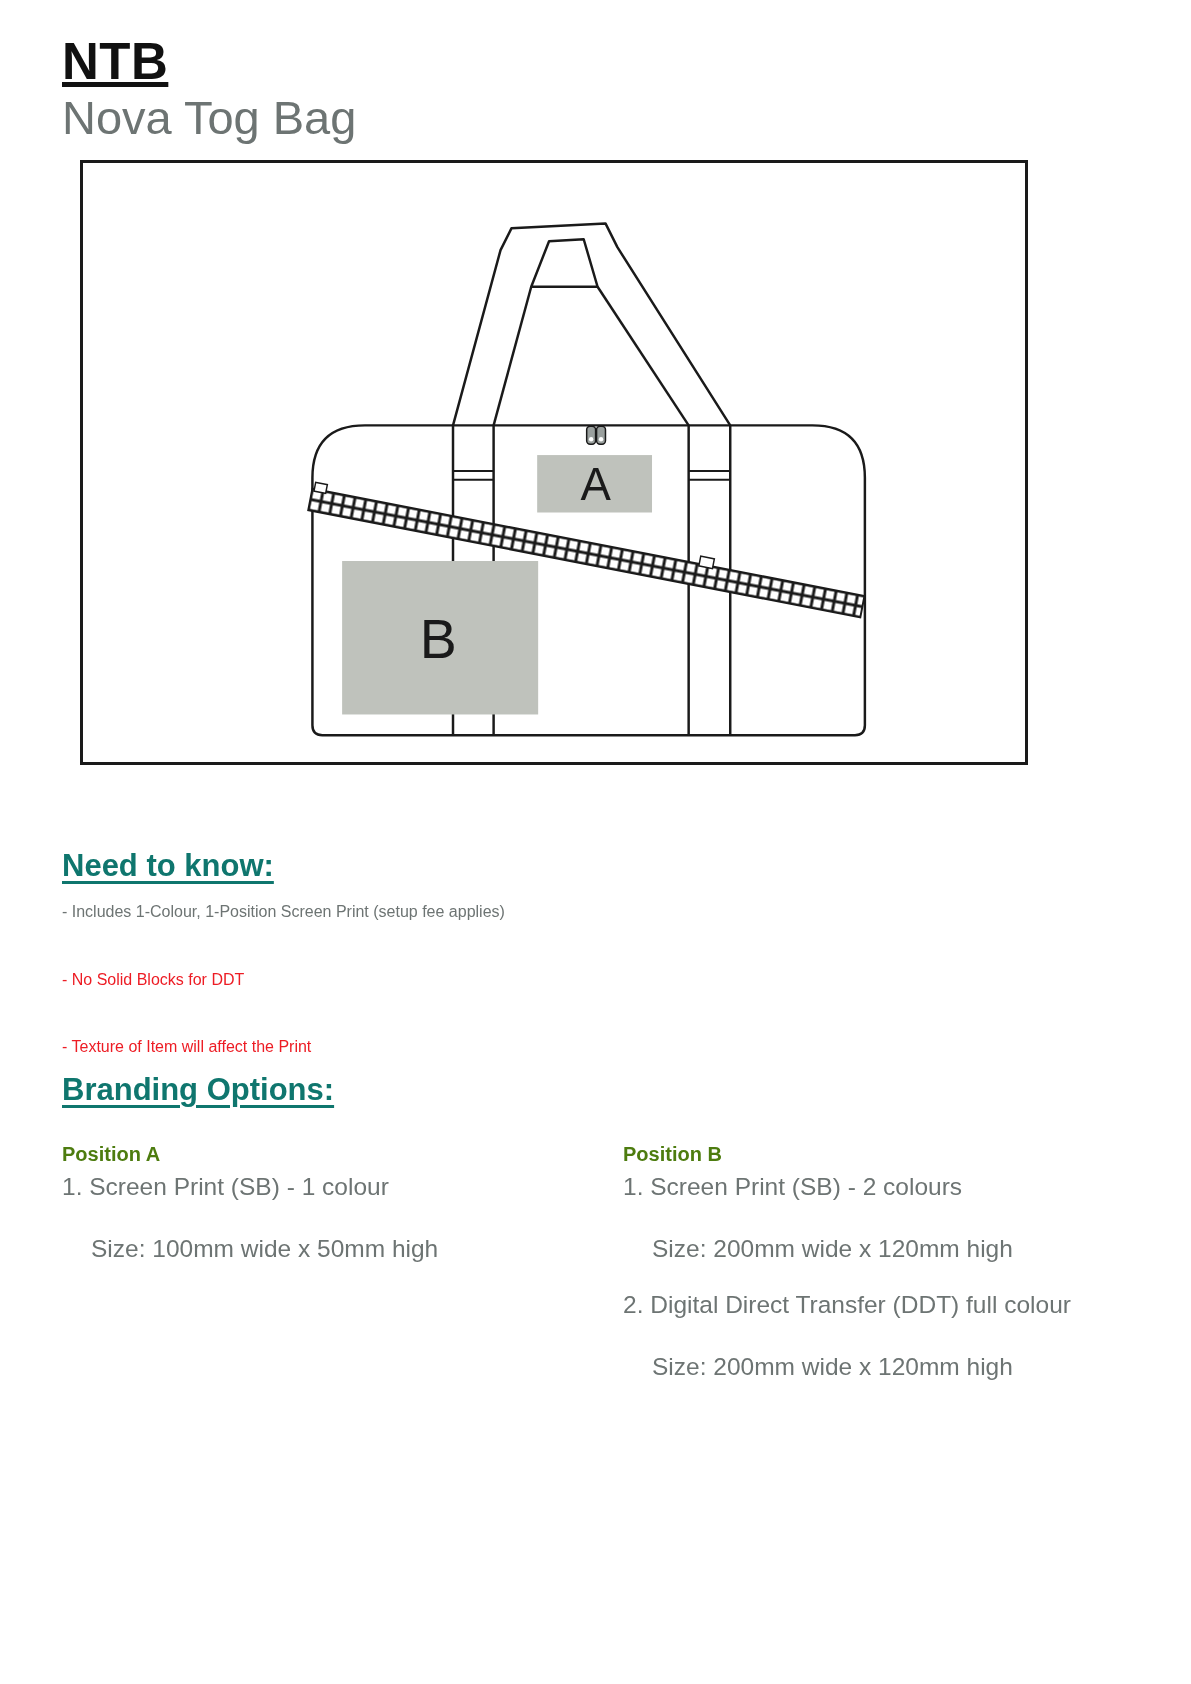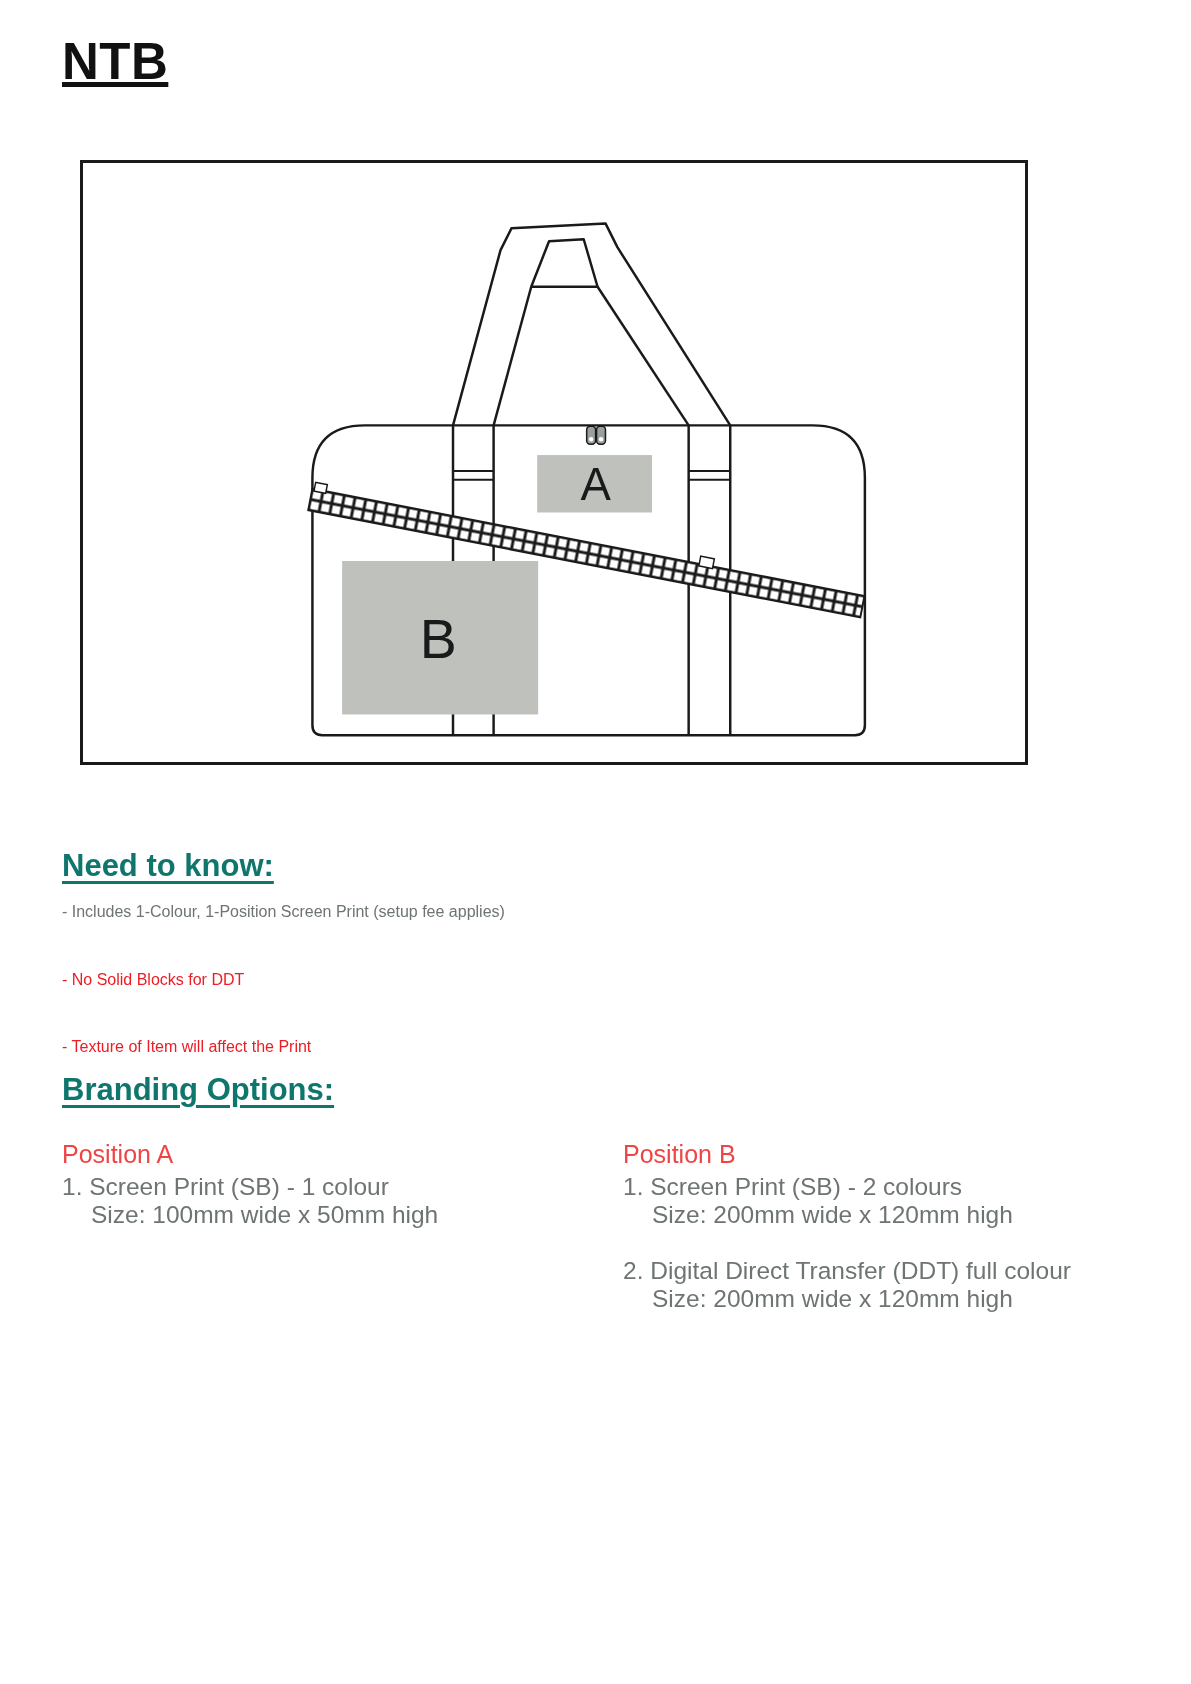--- a/index.html
+++ b/index.html
@@ -47,32 +47,33 @@
   .bullet { font-size: 16px; line-height: 27.5px; }
   .bullet.gray { color: #6d7473; }
   .bullet.red  { color: #ed1c24; margin-top: 40px; }
 
   
   .branding-heading { position: absolute; left: 62px; top: 1072px; }
   .branding-col { position: absolute; top: 1140px; width: 540px; }
   .col-a { left: 62px; }
   .col-b { left: 623px; }
   .position-title {
-    font-size: 25px; font-weight: normal; color: #ef4444;
+    font-size: 20px; font-weight: bold; color: #4d7c0f;
     margin: 0 0 5px 0; line-height: 28px;
   }
   .option { margin: 0 0 28px 0; }
   .option-line { font-size: 24.5px; line-height: 28px; color: #6d7473; }
-  .option-line.size { padding-left: 29px; }
+  .option-line.size { padding-left: 29px; margin-top: 34px; }
 </style>
 </head>
 <body>
 
 <div class="title-block">
   <div class="product-code">NTB</div>
+  <div class="product-name">Nova Tog Bag</div>
 </div>
 
 <div class="diagram-frame">
   <svg viewBox="80 160 948 605">
     <defs>
       <pattern id="zipcell" width="11" height="11" patternUnits="userSpaceOnUse">
         <rect x="0.75" y="0.75" width="9.5" height="9.5" fill="#ffffff" stroke="#1a1a1a" stroke-width="1.5"></rect>
       </pattern>
     </defs>
 

